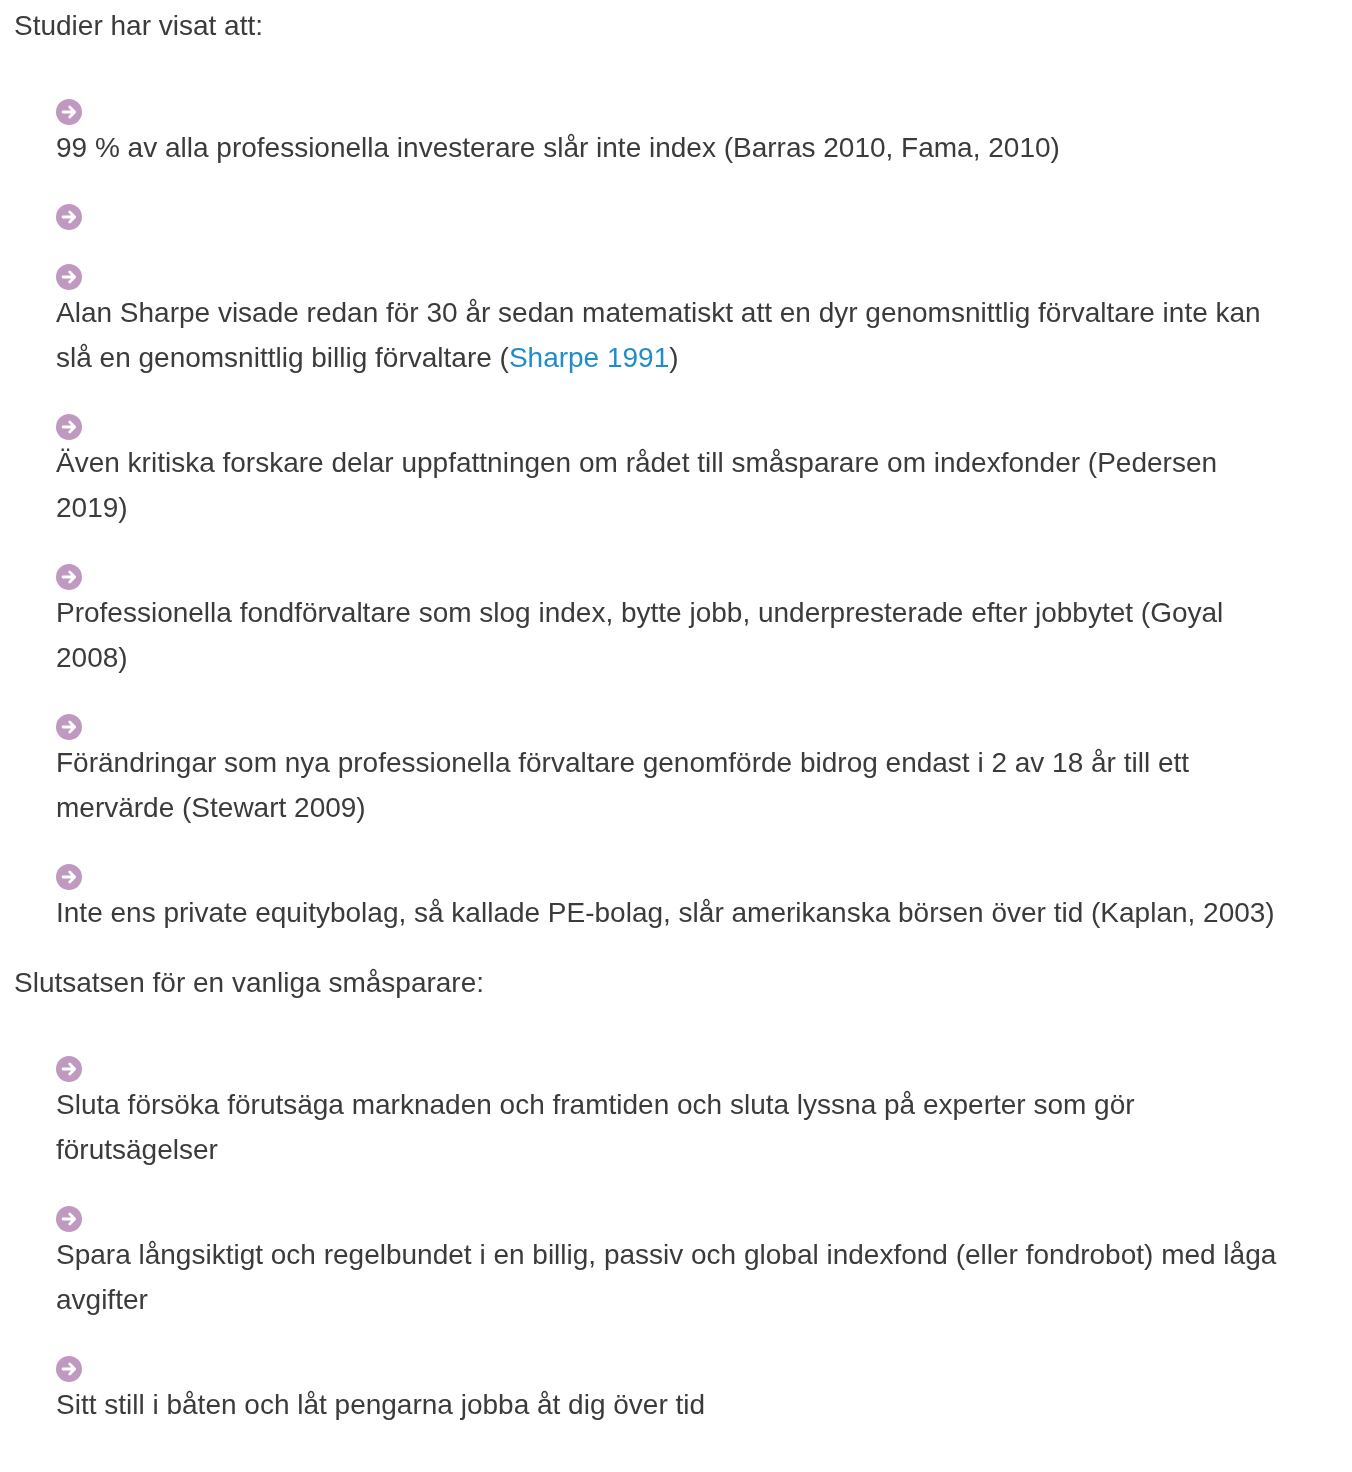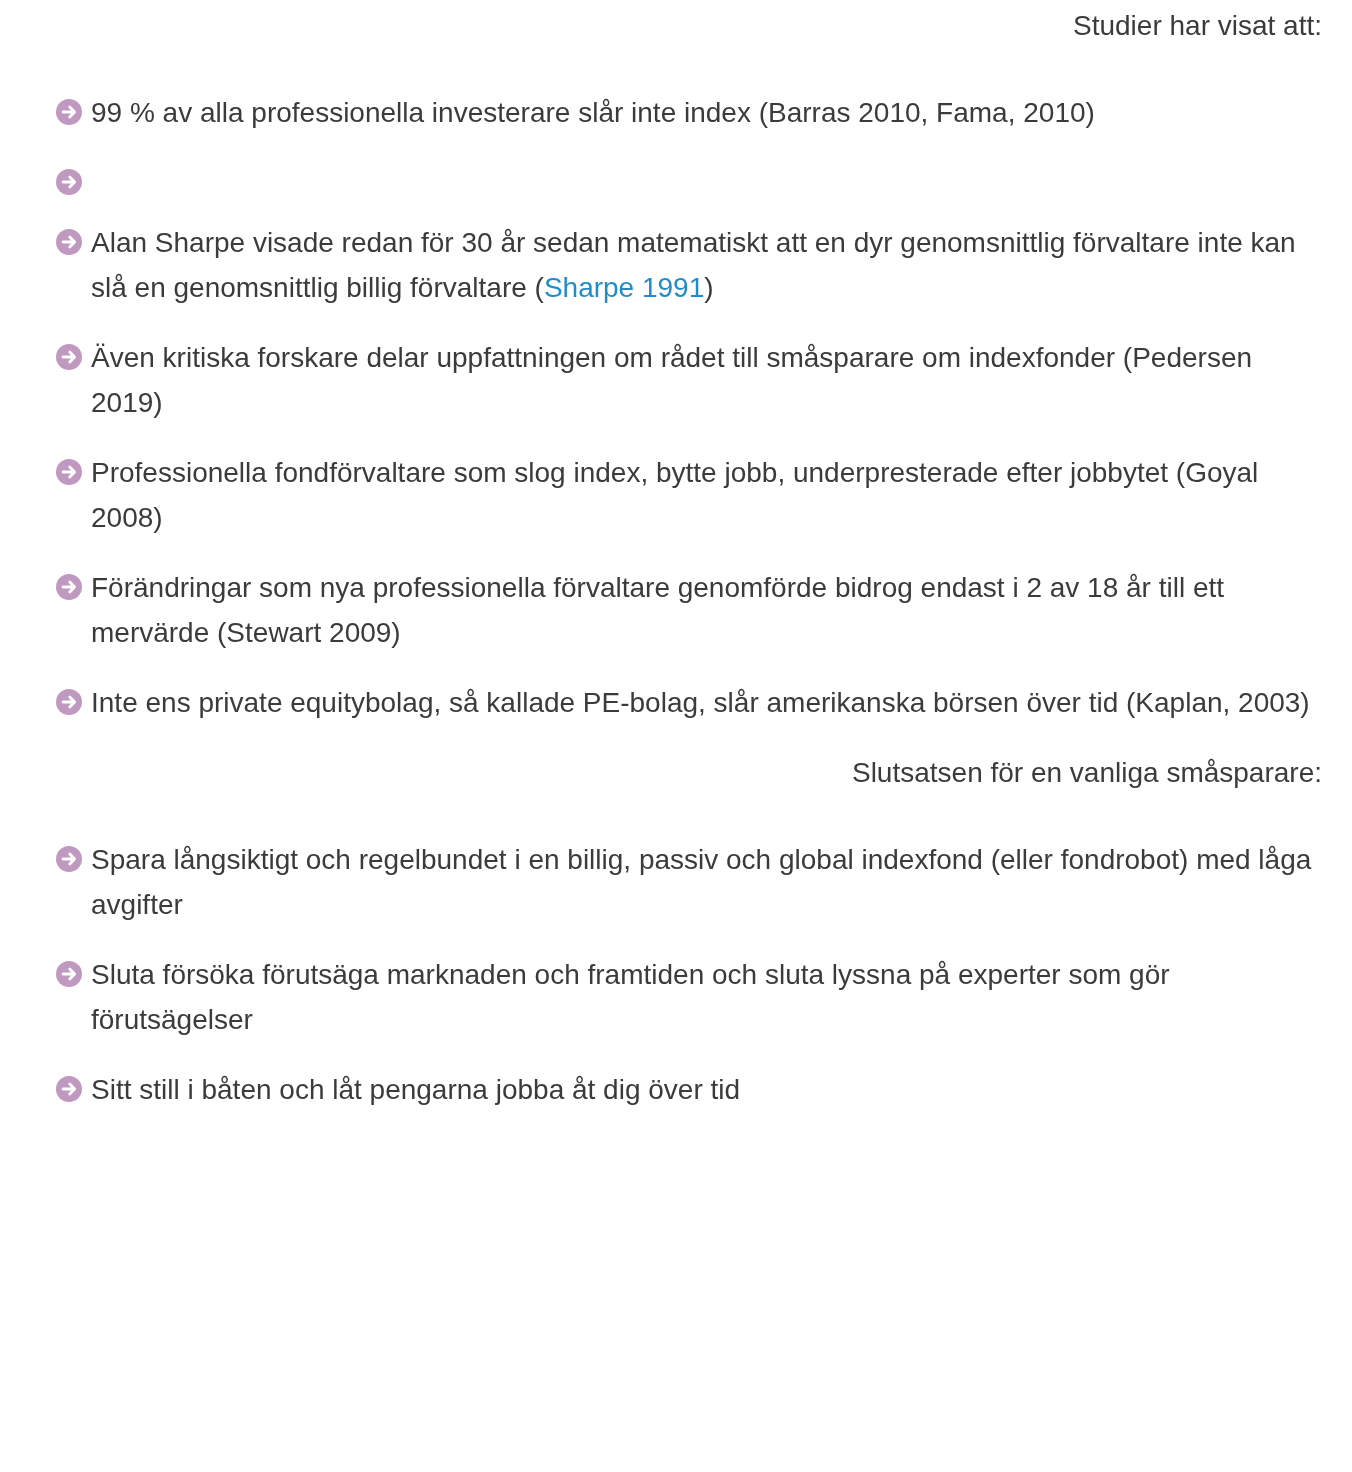--- a/index.html
+++ b/index.html
@@ -23,31 +23,31 @@
   }
   .content {
     padding: 3px 30px 2px 14px;
   }
   .section-heading {
     margin: 0;
     font-size: 28px;
     font-weight: 400;
     line-height: 45px;
     color: var(--text);
-    text-align: right;
   }
   ul.arrow-list {
     list-style: none;
     margin: 42px 0 0 0;
     padding: 0 0 0 42px;
   }
   ul.arrow-list li.list-item {
     display: flex;
     align-items: flex-start;
     margin: 0 0 25px 0;
+    flex-direction: column;
   }
   .bullet-icon {
     flex: 0 0 26px;
     width: 26px;
     height: 26px;
     margin-top: 9px;
     margin-right: 9px;
     color: var(--accent);
   }
   .bullet-icon svg { display: block; width: 26px; height: 26px; }
@@ -135,30 +135,30 @@
   <p class="section-heading">Slutsatsen för en vanliga småsparare:</p>
 
   <ul class="arrow-list">
     <li class="list-item">
       <span class="bullet-icon">
         <svg viewBox="0 0 24 24">
             <circle cx="12" cy="12" r="12" fill="currentColor"></circle>
             <path d="M6.5 12h10.2M12.7 7.4 17.2 12l-4.5 4.6" stroke="#ffffff" stroke-width="2.6" fill="none" stroke-linecap="round" stroke-linejoin="round"></path>
           </svg>
       </span>
-      <span class="item-text">Spara långsiktigt och regelbundet i en billig, passiv och global indexfond (eller fondrobot) med låga avgifter</span>
+      <span class="item-text">Sluta försöka förutsäga marknaden och framtiden och sluta lyssna på experter som gör förutsägelser</span>
     </li>
     <li class="list-item">
       <span class="bullet-icon">
         <svg viewBox="0 0 24 24">
             <circle cx="12" cy="12" r="12" fill="currentColor"></circle>
             <path d="M6.5 12h10.2M12.7 7.4 17.2 12l-4.5 4.6" stroke="#ffffff" stroke-width="2.6" fill="none" stroke-linecap="round" stroke-linejoin="round"></path>
           </svg>
       </span>
-      <span class="item-text">Sluta försöka förutsäga marknaden och framtiden och sluta lyssna på experter som gör förutsägelser</span>
+      <span class="item-text">Spara långsiktigt och regelbundet i en billig, passiv och global indexfond (eller fondrobot) med låga avgifter</span>
     </li>
     <li class="list-item">
       <span class="bullet-icon">
         <svg viewBox="0 0 24 24">
             <circle cx="12" cy="12" r="12" fill="currentColor"></circle>
             <path d="M6.5 12h10.2M12.7 7.4 17.2 12l-4.5 4.6" stroke="#ffffff" stroke-width="2.6" fill="none" stroke-linecap="round" stroke-linejoin="round"></path>
           </svg>
       </span>
       <span class="item-text">Sitt still i båten och låt pengarna jobba åt dig över tid</span>
     </li>

